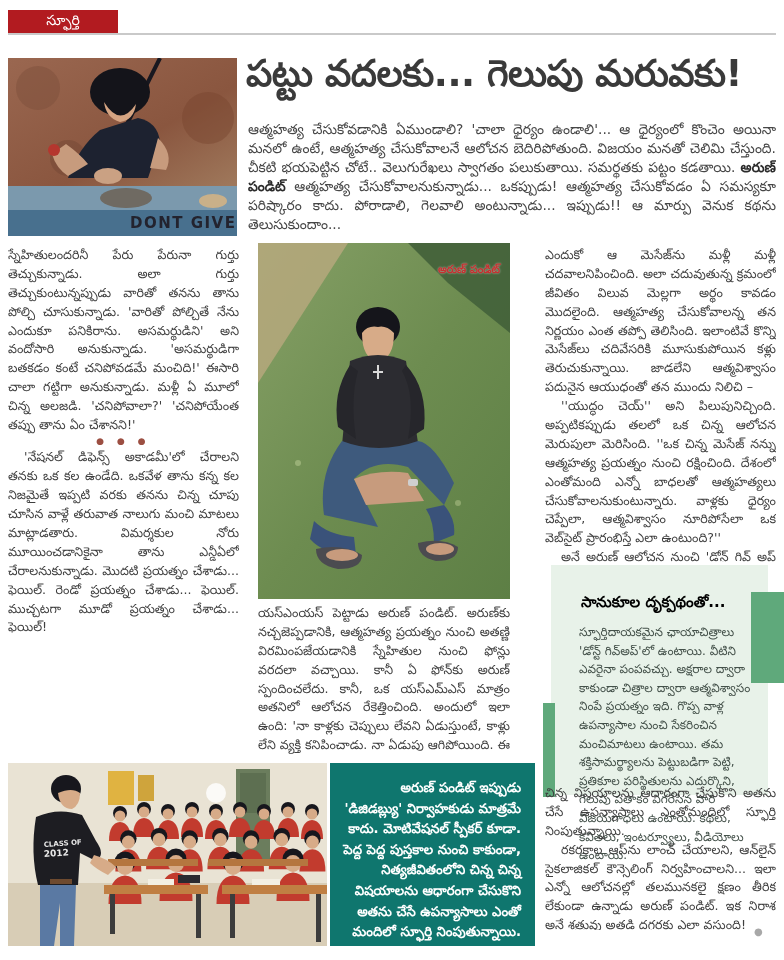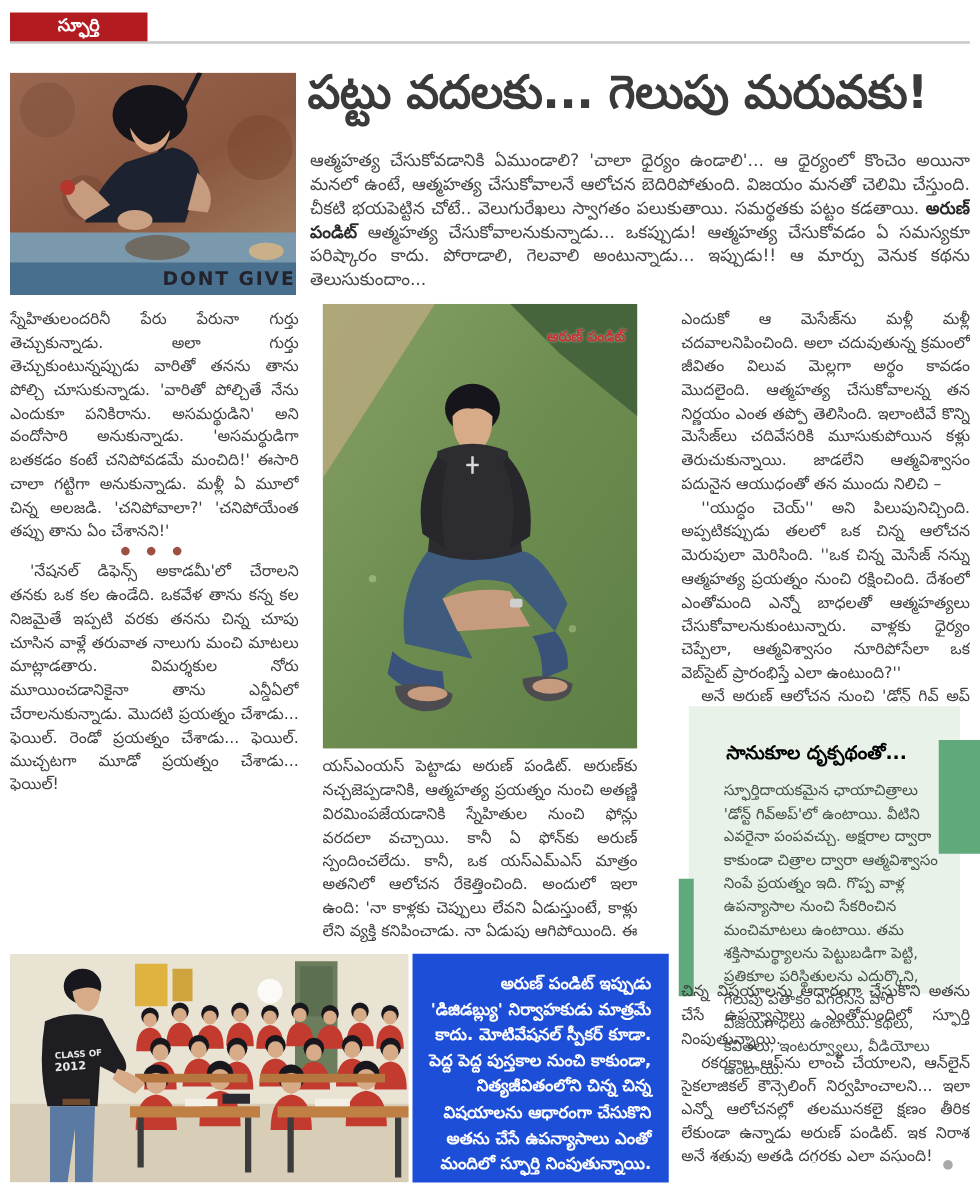--- a/index.html
+++ b/index.html
@@ -1,20 +1,20 @@
 <!DOCTYPE html>
 <html><head>
 <meta charset="utf-8">
 <style>
   html,body{margin:0;padding:0;background:#ffffff;}
   #page{position:relative;width:784px;height:960px;background:#ffffff;overflow:hidden;
         font-family:"DejaVu Sans",sans-serif;color:#404040;}
   
   .section-tab{position:absolute;left:8px;top:10px;width:110px;height:24px;background:#b21b20;
-        color:#fff;font-size:14px;display:flex;align-items:center;justify-content:center;font-weight:bold;}
+        color:#fff;font-size:14px;display:flex;align-items:center;justify-content:center;font-weight:normal;}
   .head-rule{position:absolute;left:8px;top:33px;width:768px;border-top:2px solid #c9c9c9;}
   
   .article-title{position:absolute;left:246px;top:52px;width:532px;font-size:37px;line-height:1.2;
         font-weight:bold;color:#3a3a3a;letter-spacing:-0.5px;white-space:nowrap;}
   .intro{position:absolute;left:248px;top:120px;width:528px;height:116px;overflow:hidden;
         font-size:13.8px;line-height:1.38;text-align:justify;color:#474747;}
   .intro b{color:#2b2b2b;}
   
   .photo{position:absolute;overflow:hidden;}
   .climb{left:8px;top:58px;width:229px;height:178px;}
@@ -33,21 +33,21 @@
   .divider{color:#9c4f42;font-size:9px;letter-spacing:5px;text-align:center;margin:7px 0 5px 0;text-indent:0;}
   .end-dot{position:absolute;left:754px;top:926px;color:#a8a8a8;font-size:10px;}
   
   .green-box{position:absolute;left:543px;top:565px;width:241px;height:232px;}
   .gb-bg{position:absolute;left:8px;right:16px;top:0;bottom:2px;background:#e8f2e9;}
   .gb-bar-right{position:absolute;right:0;top:27px;width:33px;height:91px;background:#5fa97b;}
   .gb-bar-left{position:absolute;left:0;bottom:0;width:12px;height:94px;background:#5fa97b;}
   .gb-head{position:absolute;left:38px;top:28px;width:170px;font-size:15px;font-weight:bold;color:#000000;}
   .gb-body{position:absolute;left:36px;top:58px;width:172px;font-size:12px;line-height:1.55;color:#44514a;}
   
-  .red-box{position:absolute;left:330px;top:763px;width:205px;height:183px;background:#1d4ed8;
+  .red-box{position:absolute;left:330px;top:763px;width:205px;height:183px;background:#0f766e;
         color:#ffffff;box-sizing:border-box;padding:15px 14px 12px 12px;overflow:hidden;}
   .red-box-text{font-size:13.2px;line-height:1.56;text-align:right;font-weight:bold;}
 </style>
 </head>
 <body>
 
 <div id="page">
 
   <div class="section-tab">
     <span>స్ఫూర్తి</span>

